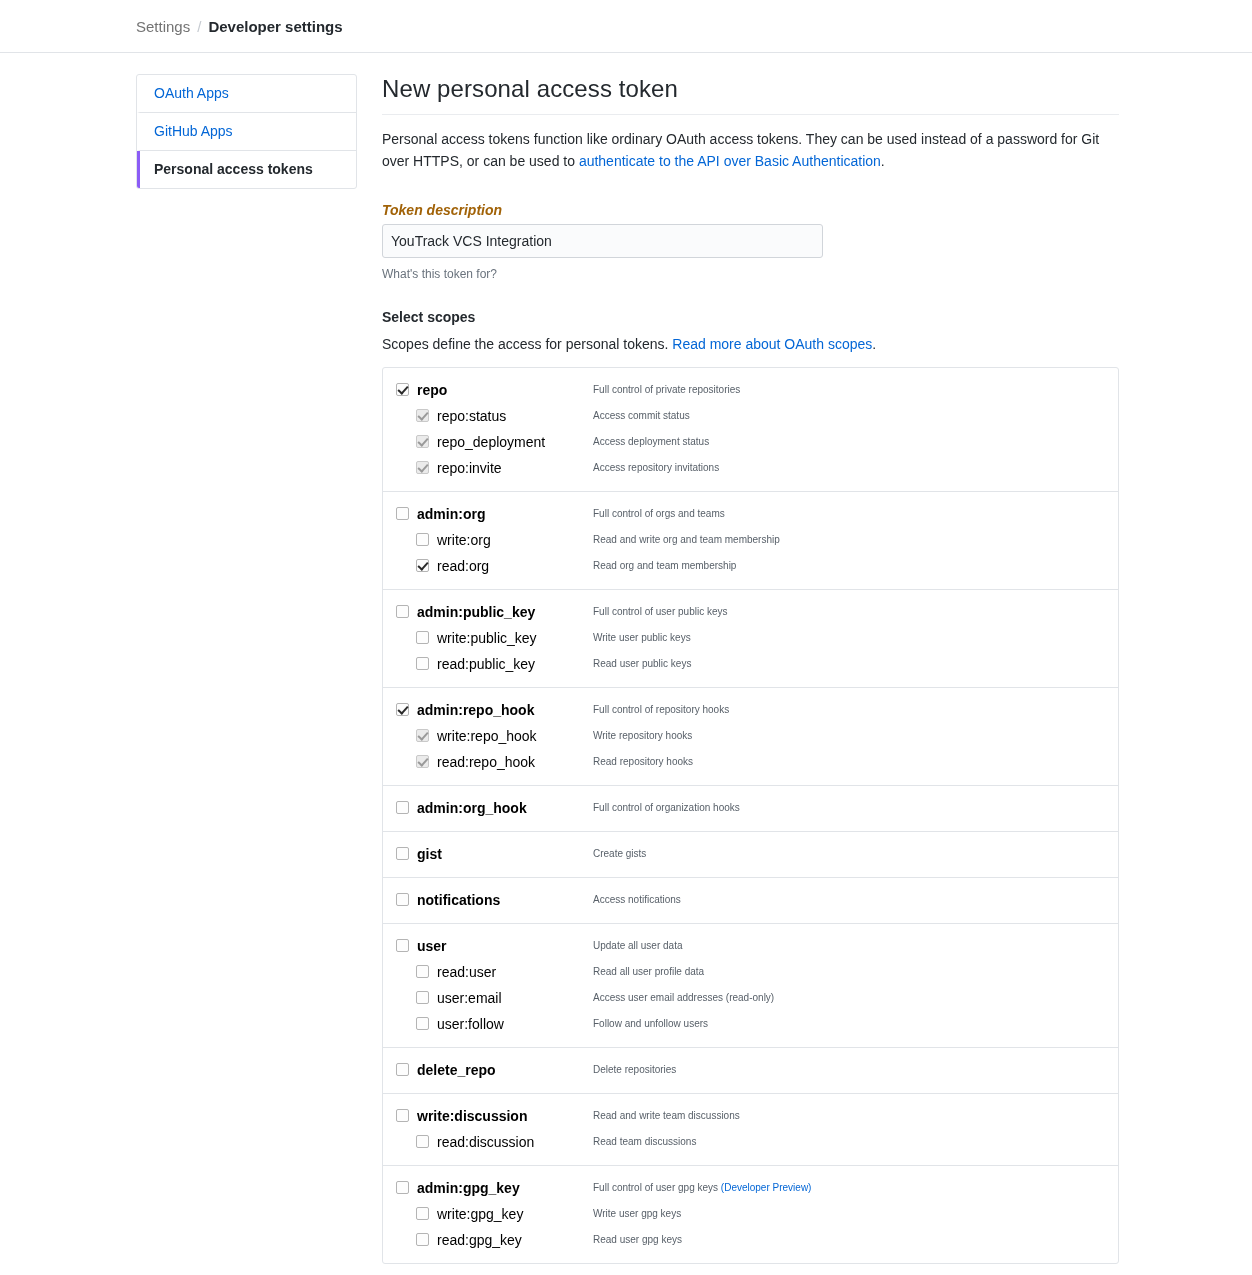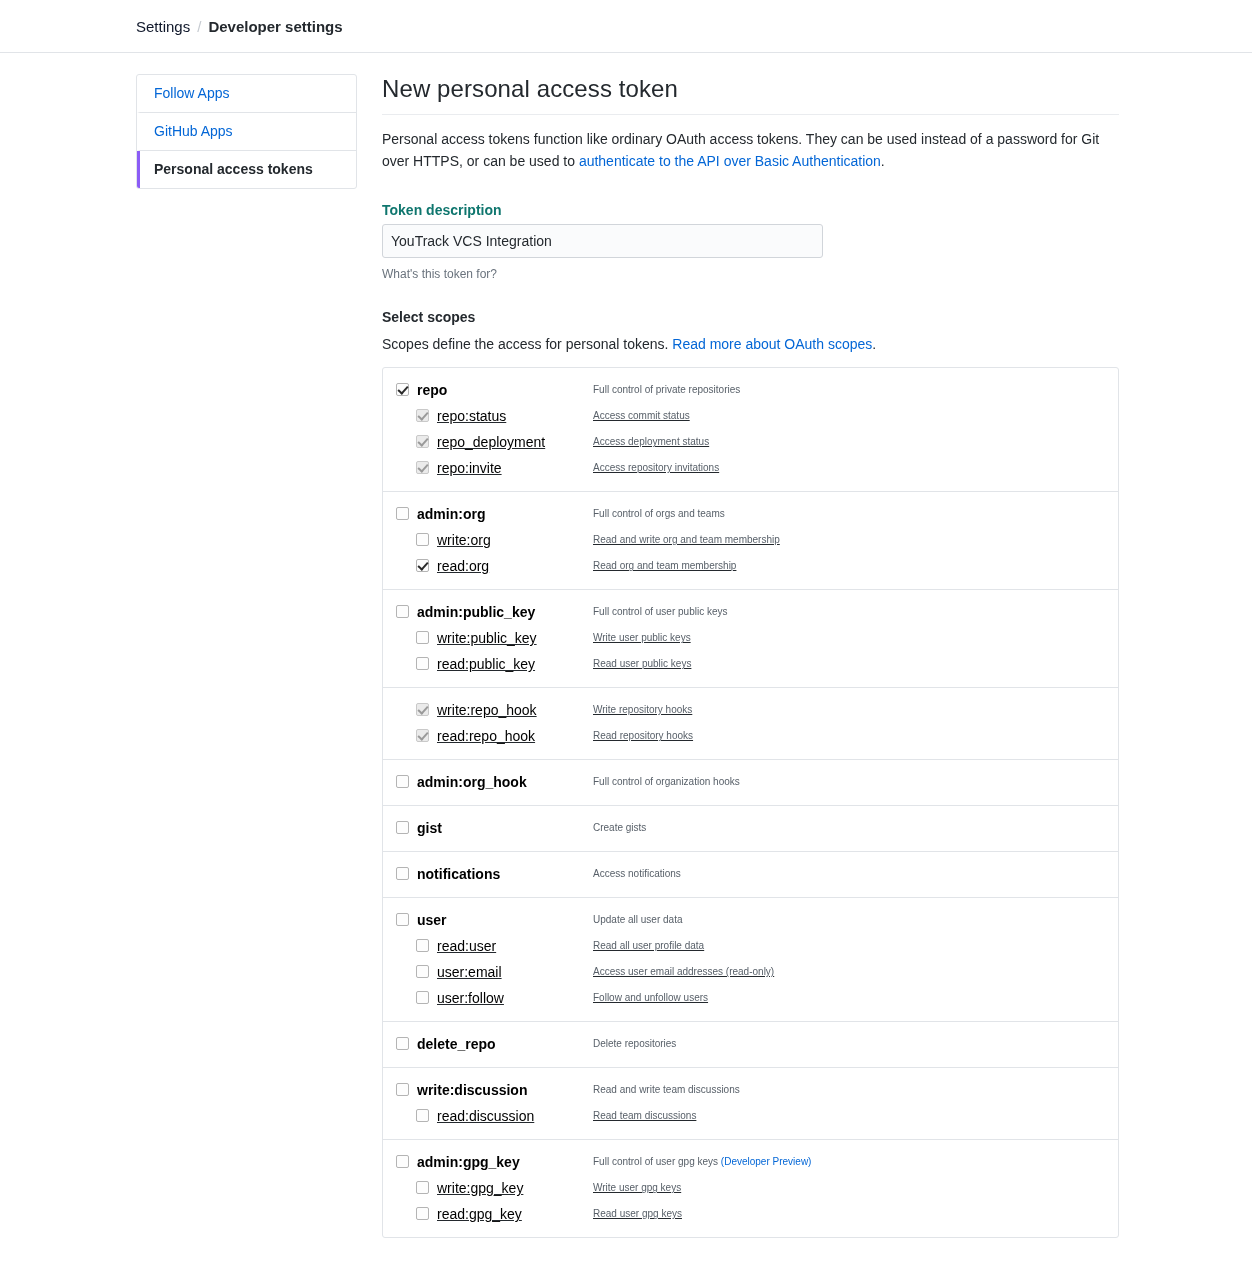--- a/index.html
+++ b/index.html
@@ -15,21 +15,21 @@
 
   
   .topbar {
     height: 53px;
     border-bottom: 1px solid #e1e4e8;
     display: flex;
     align-items: center;
     padding-left: 136px;
   }
   .crumb-link {
-    color: #0f172a;
+    color: #737373;
     font-size: 15px;
     text-decoration: none;
     cursor: pointer;
   }
   .crumb-sep {
     color: #c6cbd1;
     font-size: 15px;
     margin: 0 7px;
   }
   .crumb-current {
@@ -96,21 +96,22 @@
     margin: 14px 0 0 0;
     max-width: 740px;
   }
   a.inline { color: #0366d6; text-decoration: none; cursor: pointer; text-align: right; }
 
   .field-label {
     display: block;
     font-size: 14px;
     font-weight: 600;
     margin: 30px 0 6px 0;
-    color: #0f766e;
+    color: #a16207;
+    font-style: italic;
   }
   input.text-input {
     display: block;
     width: 441px;
     height: 34px;
     padding: 6px 8px;
     font-size: 14px;
     font-family: "Liberation Sans", sans-serif;
     line-height: 20px;
     color: #24292e;
@@ -152,21 +153,21 @@
     padding: 9px 0 10px 0;
   }
   .scope-group:last-child { border-bottom: none; }
 
   .scope-row {
     display: flex;
     align-items: flex-start;
     padding: 4px 10px 4px 13px;
     line-height: 18px;
   }
-  .scope-row.child { padding-left: 33px; text-decoration: underline; }
+  .scope-row.child { padding-left: 33px; }
 
   .cb {
     -webkit-appearance: none;
     appearance: none;
     width: 13px;
     height: 13px;
     margin: 2px 0 0 0;
     flex: 0 0 13px;
     border: 1px solid #b4b4b4;
     border-radius: 2px;
@@ -210,21 +211,21 @@
 
 <div class="topbar">
   <a class="crumb-link">Settings</a>
   <span class="crumb-sep">/</span>
   <span class="crumb-current">Developer settings</span>
 </div>
 
 <div class="page">
 
   <nav class="sidebar" id="sidebar">
-      <a class="nav-item"><span>Follow Apps</span></a>
+      <a class="nav-item"><span>OAuth Apps</span></a>
       <a class="nav-item"><span>GitHub Apps</span></a>
       <a class="nav-item selected"><span>Personal access tokens</span></a>
     </nav>
 
   <div class="main">
 
     <h1 class="title">New personal access token</h1>
 
     <p class="intro">
       <span>Personal access tokens function like ordinary OAuth access tokens. They can be used instead of a password for Git over HTTPS, or can be used to </span><a class="inline">authenticate to the API over Basic Authentication</a><span>.</span>
@@ -290,20 +291,25 @@
             <span class="scope-name">write:public_key</span>
             <span class="scope-desc">Write user public keys</span>
           </div>
           <div class="scope-row child">
             <input type="checkbox" class="cb" style="">
             <span class="scope-name">read:public_key</span>
             <span class="scope-desc">Read user public keys</span>
           </div>
         </div>
         <div class="scope-group">
+          <div class="scope-row">
+            <input type="checkbox" class="cb" checked="" style="">
+            <span class="scope-name">admin:repo_hook</span>
+            <span class="scope-desc">Full control of repository hooks</span>
+          </div>
           <div class="scope-row child">
             <input type="checkbox" class="cb" disabled="" checked="" style="">
             <span class="scope-name">write:repo_hook</span>
             <span class="scope-desc">Write repository hooks</span>
           </div>
           <div class="scope-row child">
             <input type="checkbox" class="cb" disabled="" checked="" style="">
             <span class="scope-name">read:repo_hook</span>
             <span class="scope-desc">Read repository hooks</span>
           </div>

